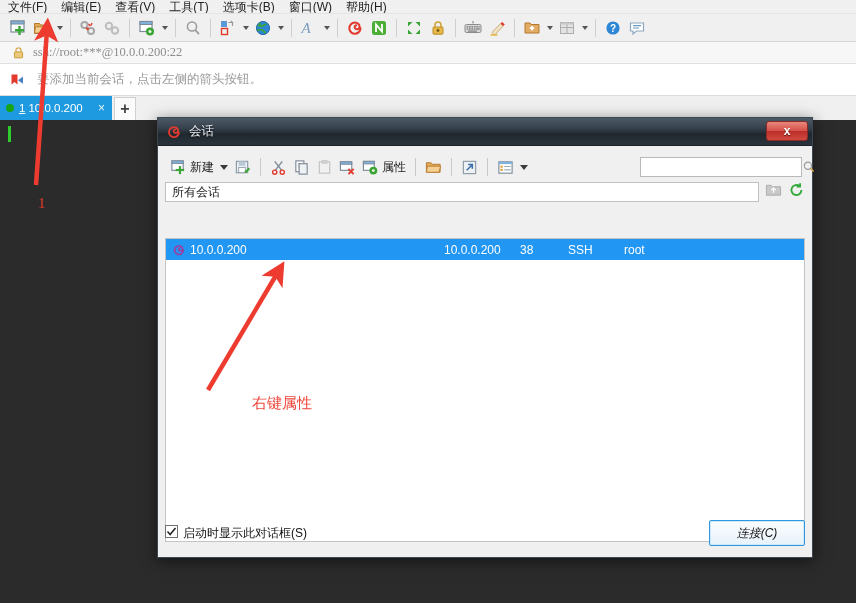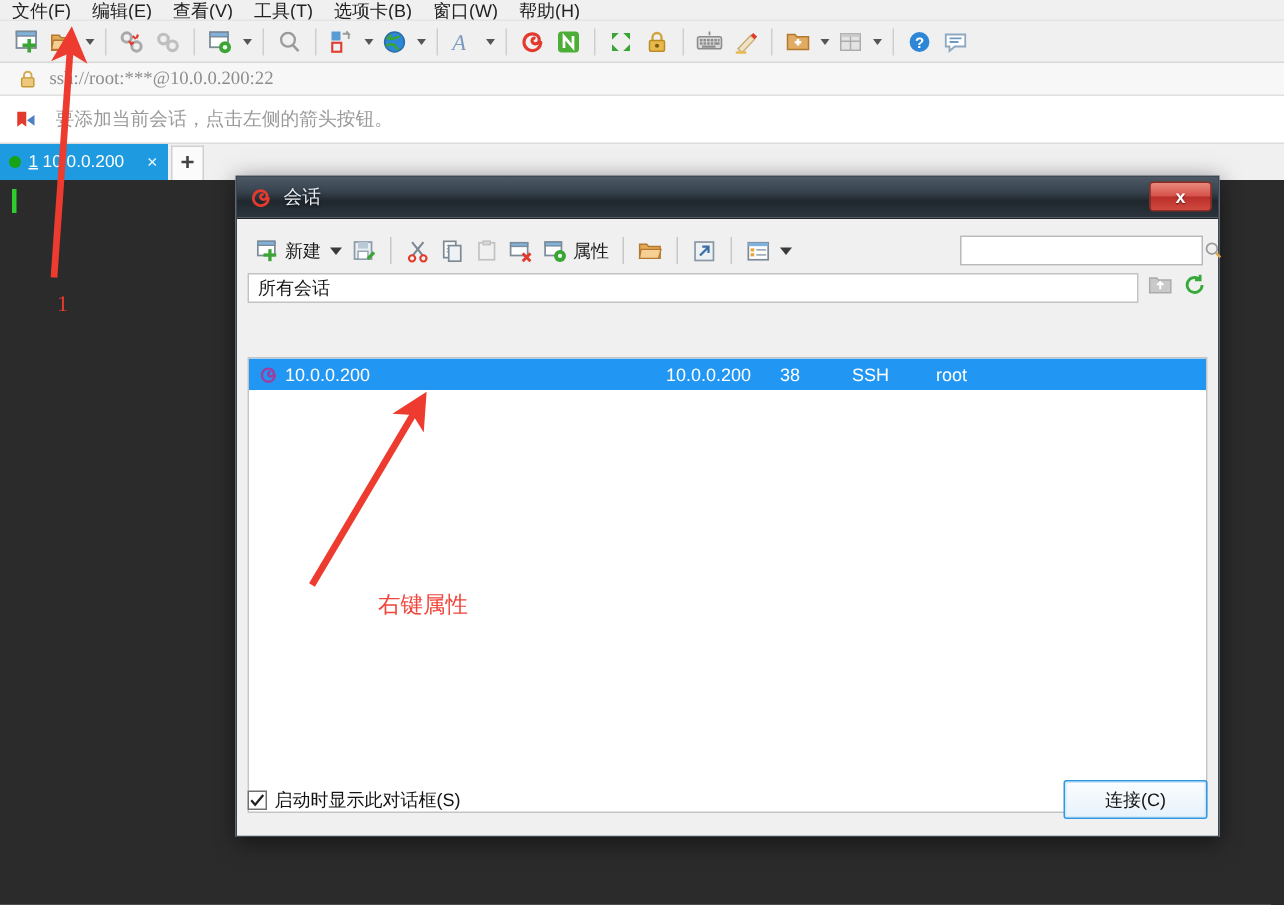--- a/index.html
+++ b/index.html
@@ -208,40 +208,40 @@
   .grid-row {
     display: flex; height: 21px; align-items: center;
     background: #2196f3; color: #fff; font-size: 12px;
   }
   .gc { padding-left: 6px; display: flex; align-items: center; height: 100%; }
 
   .dlg-footer {
     position: absolute; left: 7px; right: 7px; bottom: 7px; height: 34px;
     display: flex; align-items: center;
   }
-  .chk-row { display: flex; align-items: center; gap: 5px; }
+  .chk-row { display: flex; align-items: flex-start; gap: 5px; }
   .chkbox {
     width: 13px; height: 13px; background: #fff; border: 1px solid #707070;
     display: flex; align-items: center; justify-content: center;
   }
   .chkbox svg { display: block; }
   .chk-label { font-size: 12px; color: #121212; }
   .btn {
     height: 26px; min-width: 96px; font-size: 12px; color: #141414;
     background: linear-gradient(to bottom,#fbfbfb,#eceded);
     border: 1px solid #a9a9a9; border-radius: 2px;
     display: flex; align-items: center; justify-content: center;
   }
   .btn.primary {
     border: 1px solid #2f96e0;
     box-shadow: inset 0 0 0 1px #cfe9fb;
     background: linear-gradient(to bottom,#fbfdfe,#e7f2fb);
   }
   .btn + .btn { margin-left: 10px; }
-  .footer-btns { margin-left: auto; display: flex; }
+  .footer-btns { margin-left: auto; display: flex; font-style: italic; }
 
   .icon { display: block; }
 </style>
 </head>
 <body>
 
 <div id="app">
 
   <div class="menubar">
     <span class="menu-item">文件(F)</span>

